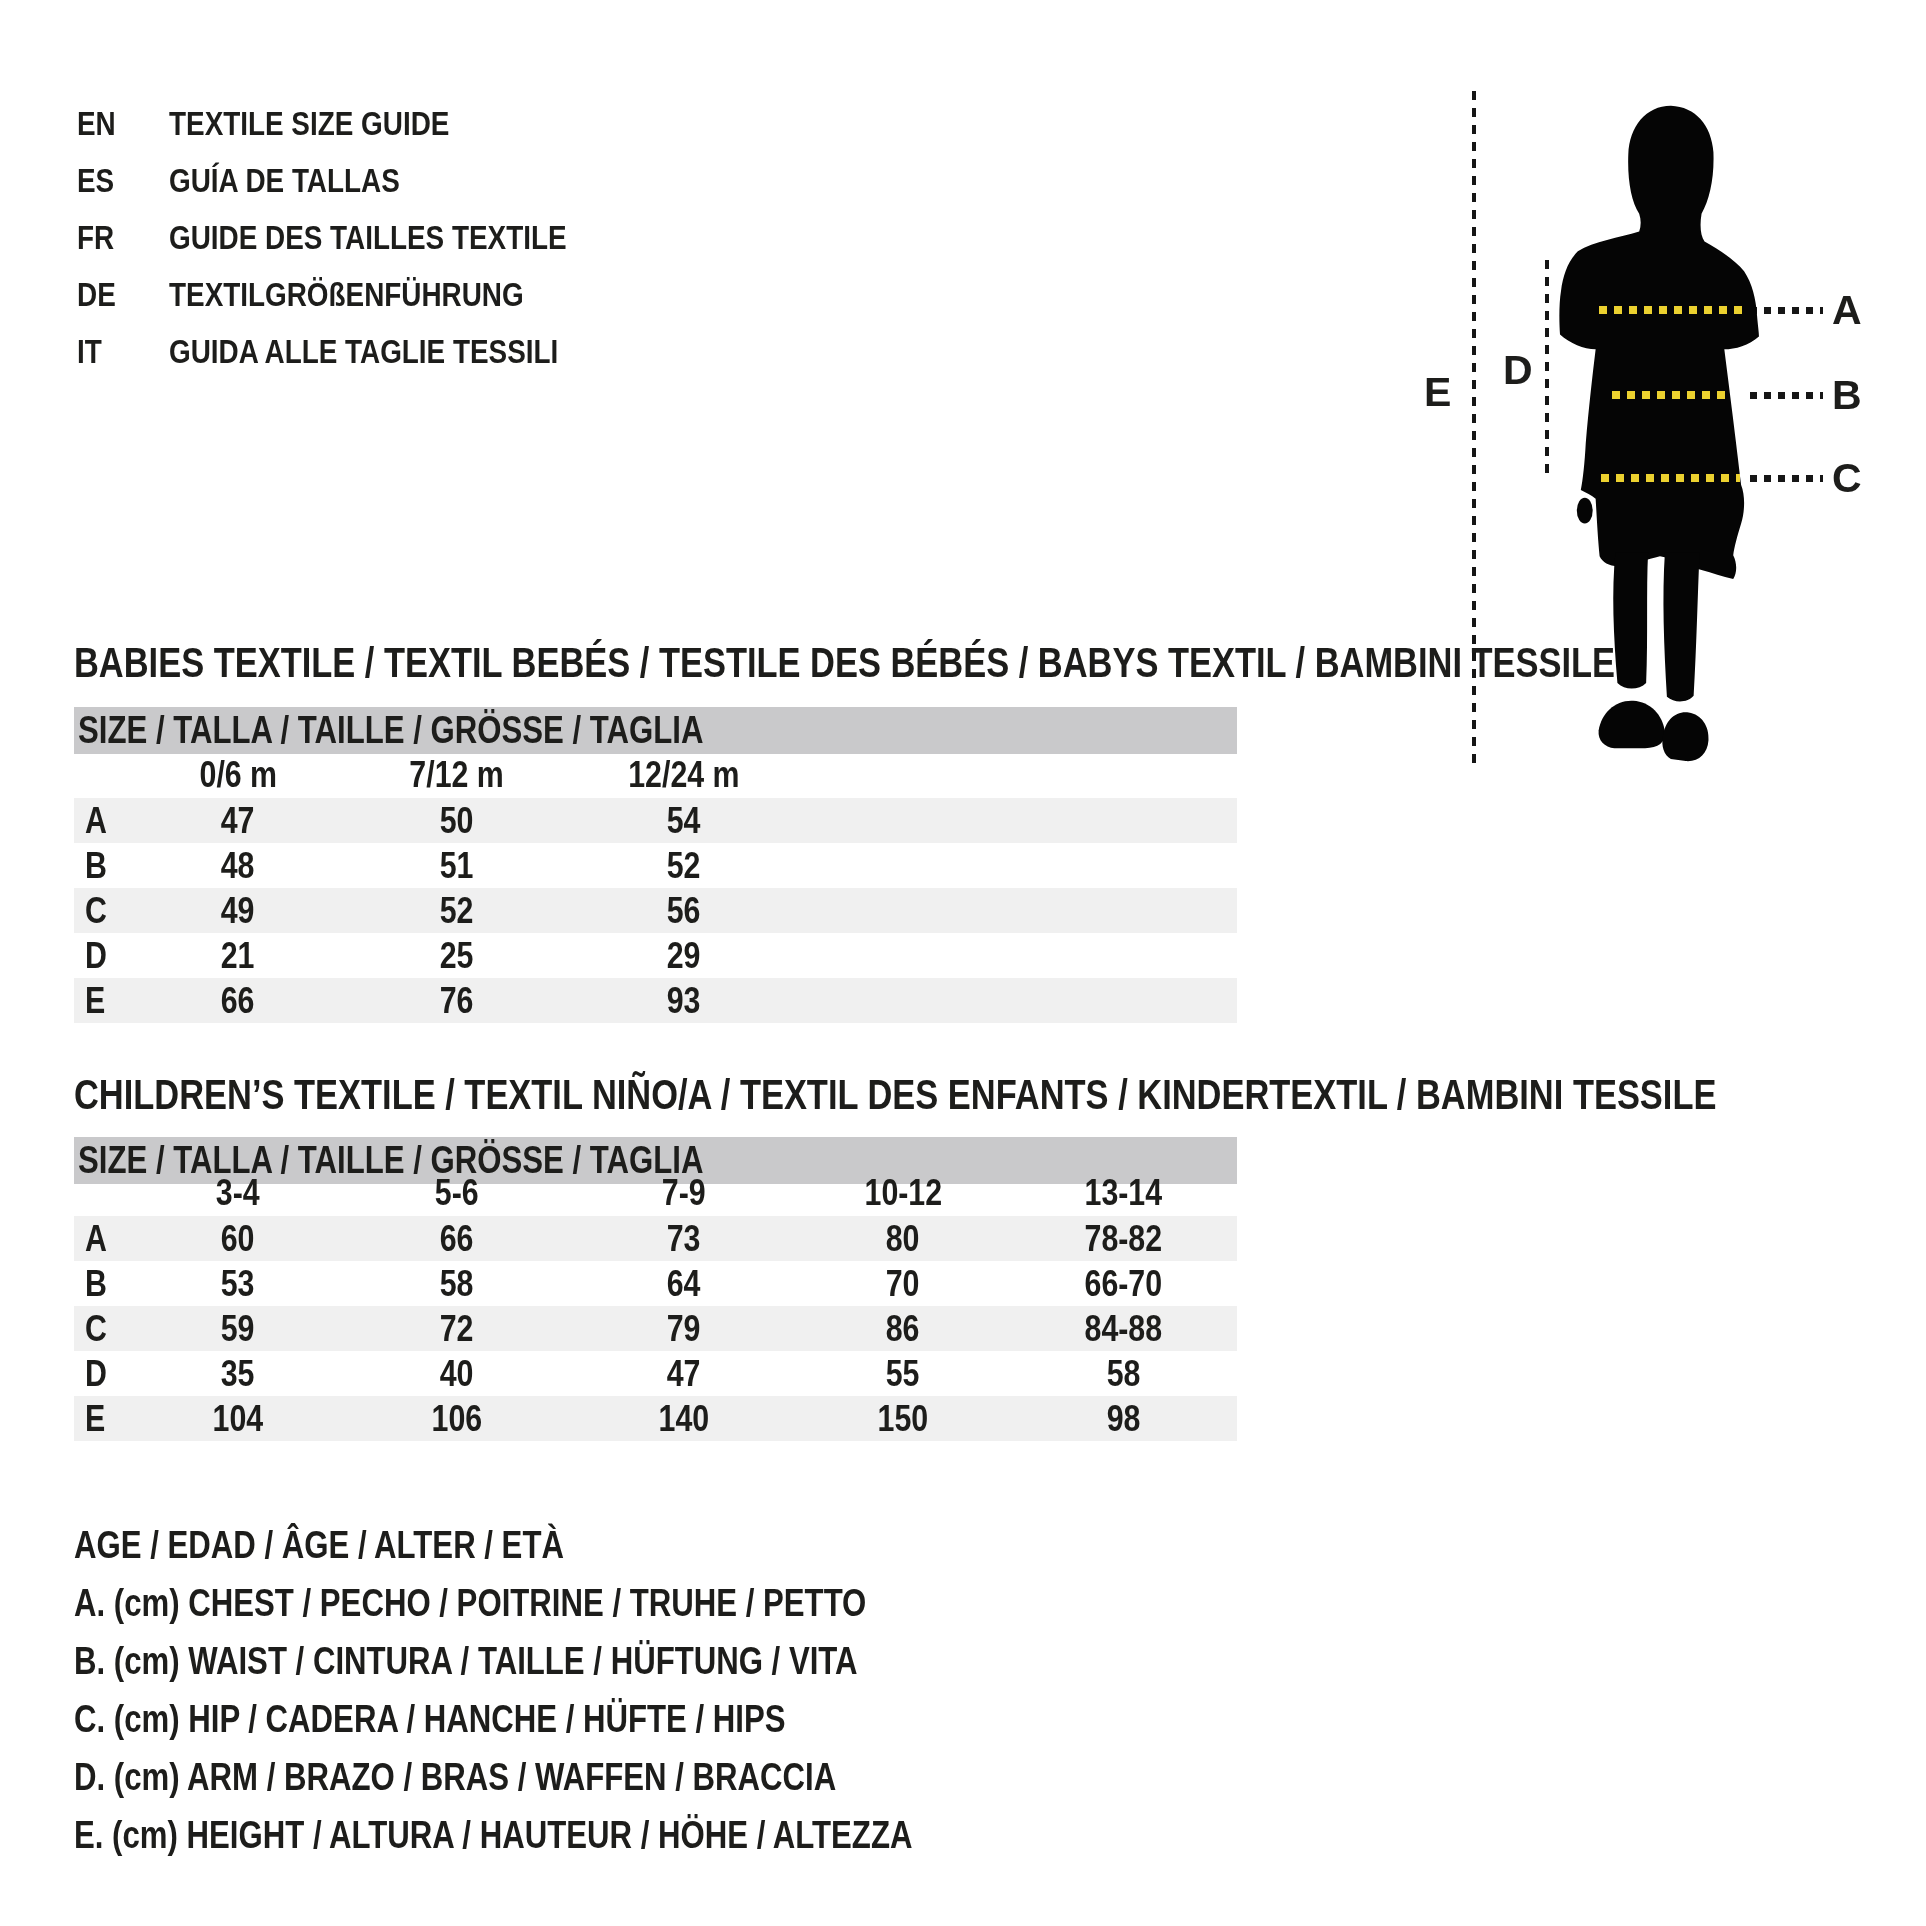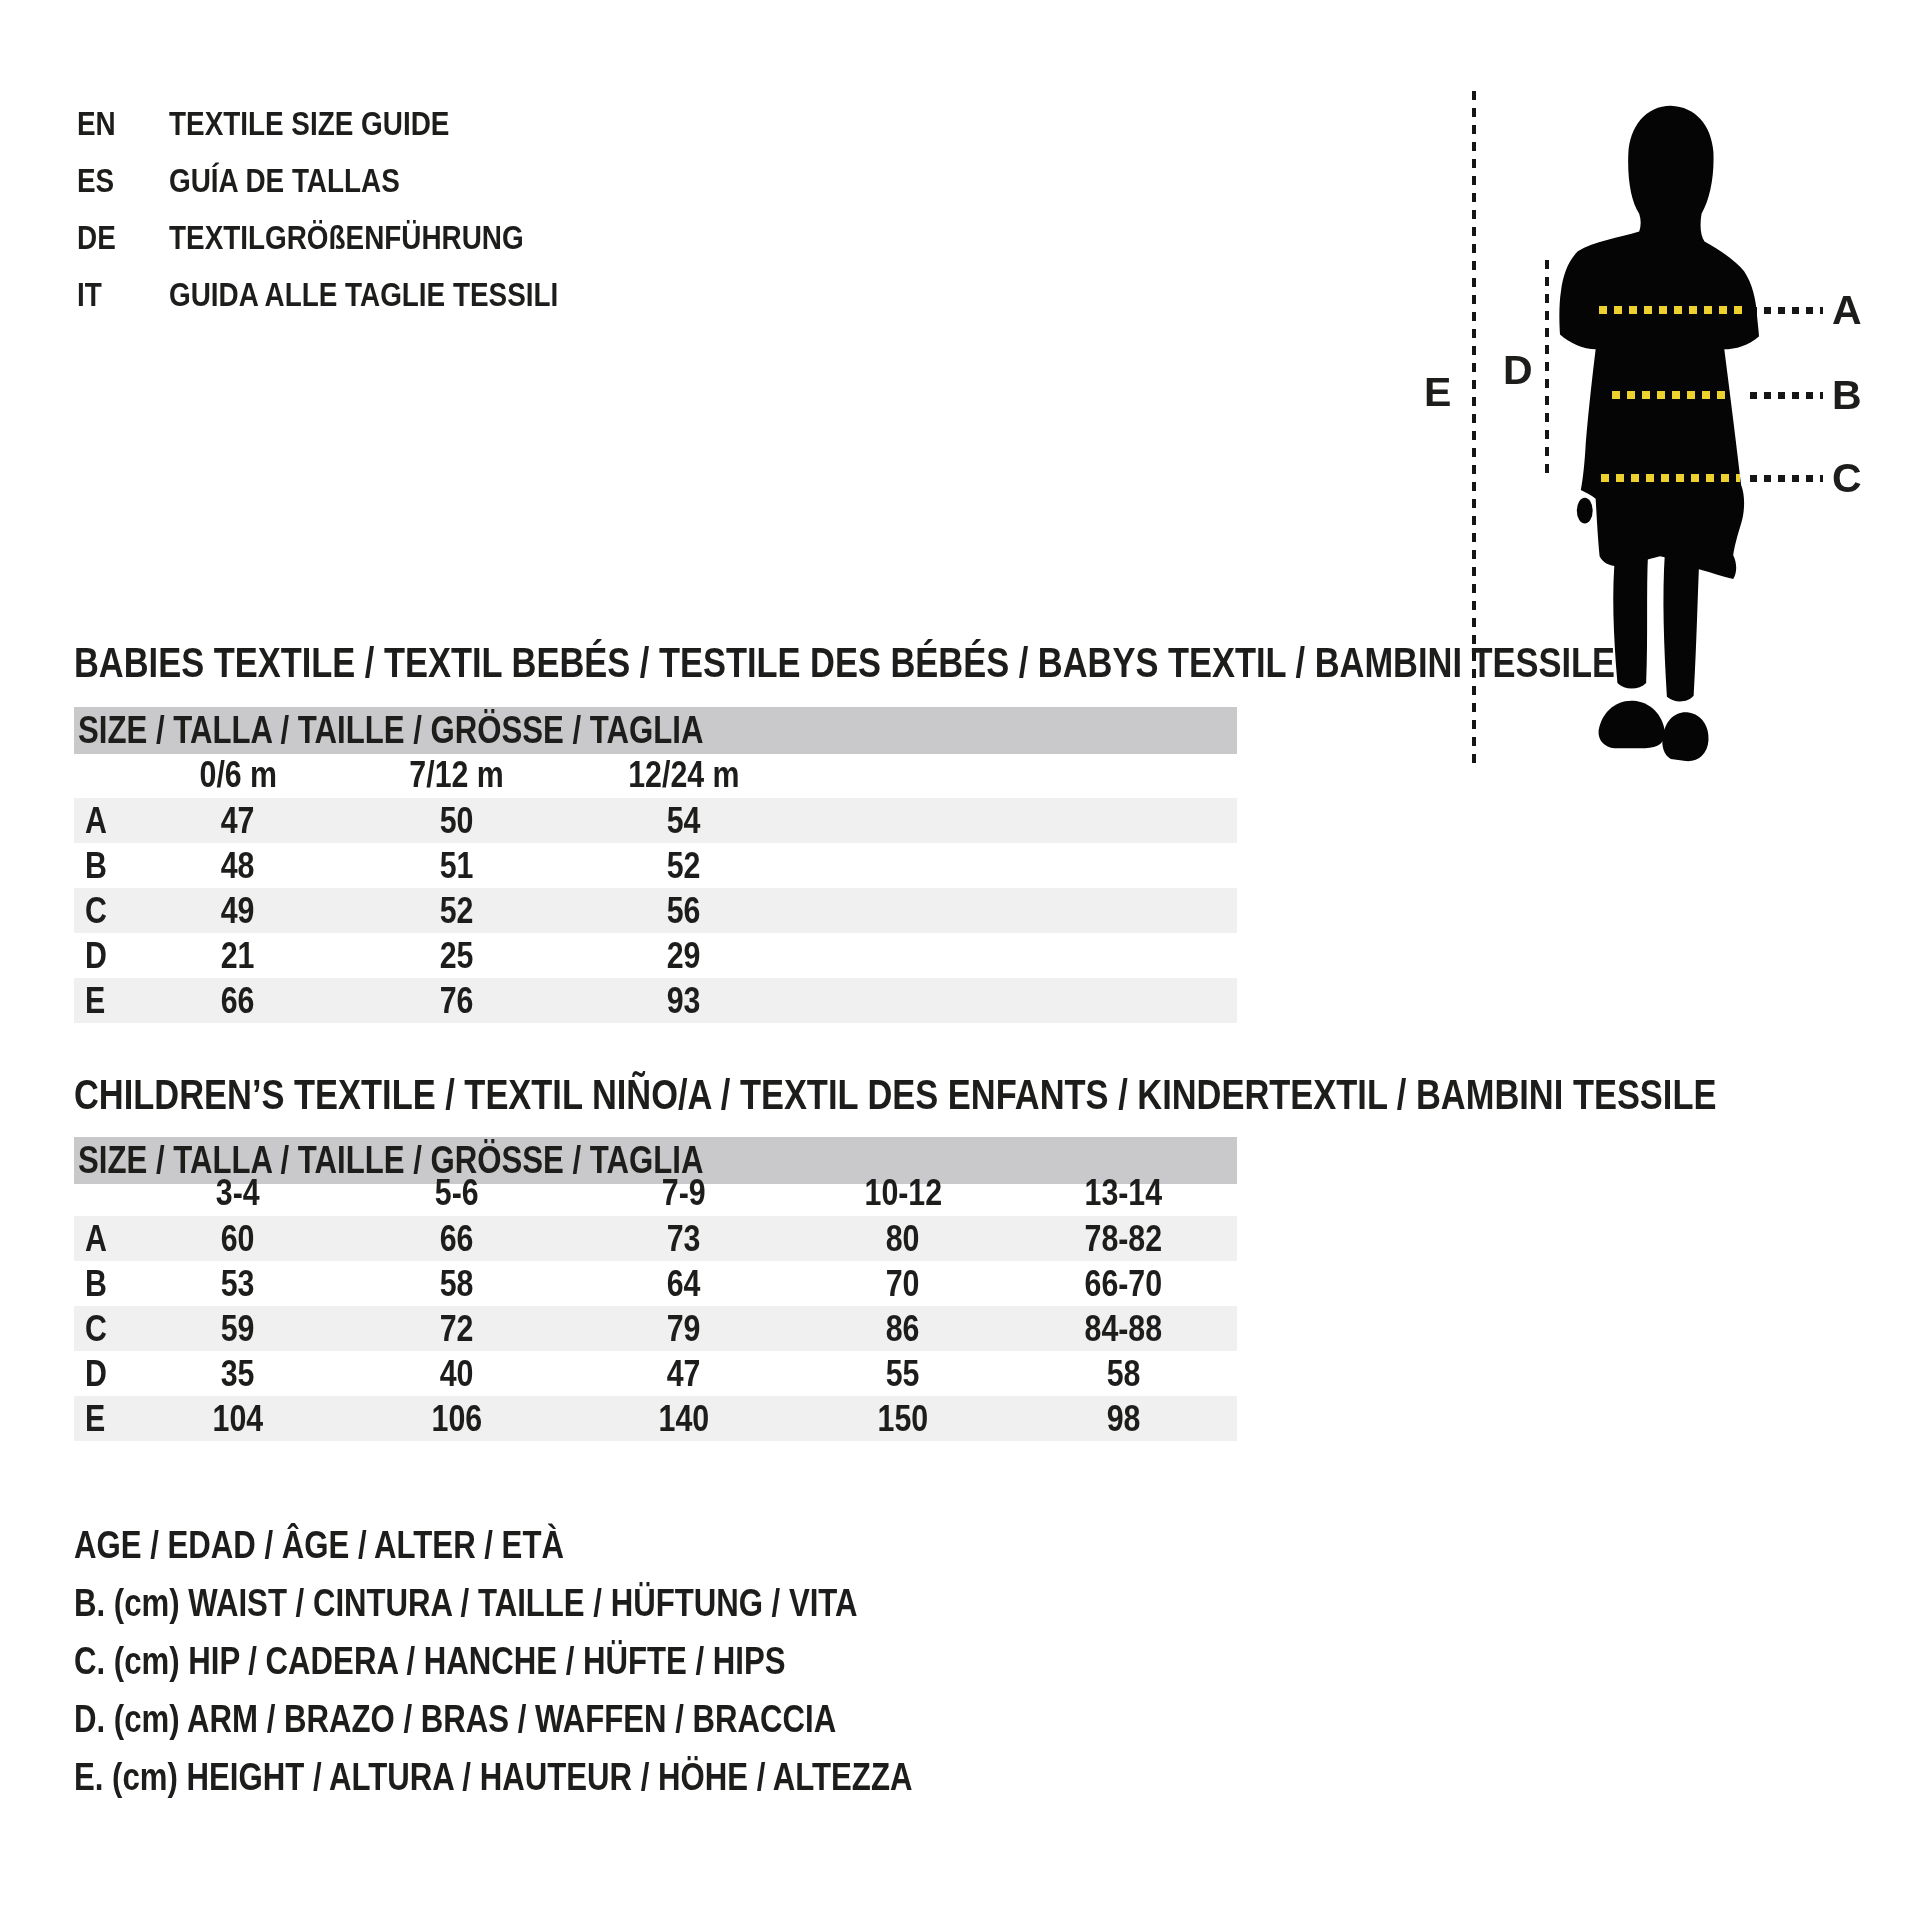--- a/index.html
+++ b/index.html
@@ -59,20 +59,24 @@
 <div class="page">
 
   <div class="lang-block">
     <div class="lang-row">
       <span class="lang-code"><span class="cond">EN</span></span>
       <span class="cond">TEXTILE SIZE GUIDE</span>
     </div>
     <div class="lang-row">
       <span class="lang-code"><span class="cond">ES</span></span>
       <span class="cond">GUÍA DE TALLAS</span>
+    </div>
+    <div class="lang-row">
+      <span class="lang-code"><span class="cond">FR</span></span>
+      <span class="cond">GUIDE DES TAILLES TEXTILE</span>
     </div>
     <div class="lang-row">
       <span class="lang-code"><span class="cond">DE</span></span>
       <span class="cond">TEXTILGRÖßENFÜHRUNG</span>
     </div>
     <div class="lang-row">
       <span class="lang-code"><span class="cond">IT</span></span>
       <span class="cond">GUIDA ALLE TAGLIE TESSILI</span>
     </div>
   </div>
@@ -223,20 +227,21 @@
       <div><span class="condc">104</span></div>
       <div><span class="condc">106</span></div>
       <div><span class="condc">140</span></div>
       <div><span class="condc">150</span></div>
       <div><span class="condc">98</span></div>
     </div>
   </div>
 
   <div class="legend">
     <div class="legend-line"><span class="cond">AGE / EDAD / ÂGE / ALTER / ETÀ</span></div>
+    <div class="legend-line"><span class="cond">A. (cm) CHEST / PECHO / POITRINE / TRUHE / PETTO</span></div>
     <div class="legend-line"><span class="cond">B. (cm) WAIST / CINTURA / TAILLE / HÜFTUNG / VITA</span></div>
     <div class="legend-line"><span class="cond">C. (cm) HIP / CADERA / HANCHE / HÜFTE / HIPS</span></div>
     <div class="legend-line"><span class="cond">D. (cm) ARM / BRAZO / BRAS / WAFFEN / BRACCIA</span></div>
     <div class="legend-line"><span class="cond">E. (cm) HEIGHT / ALTURA / HAUTEUR / HÖHE / ALTEZZA</span></div>
   </div>
 
 </div>
 
 
 </body></html>

